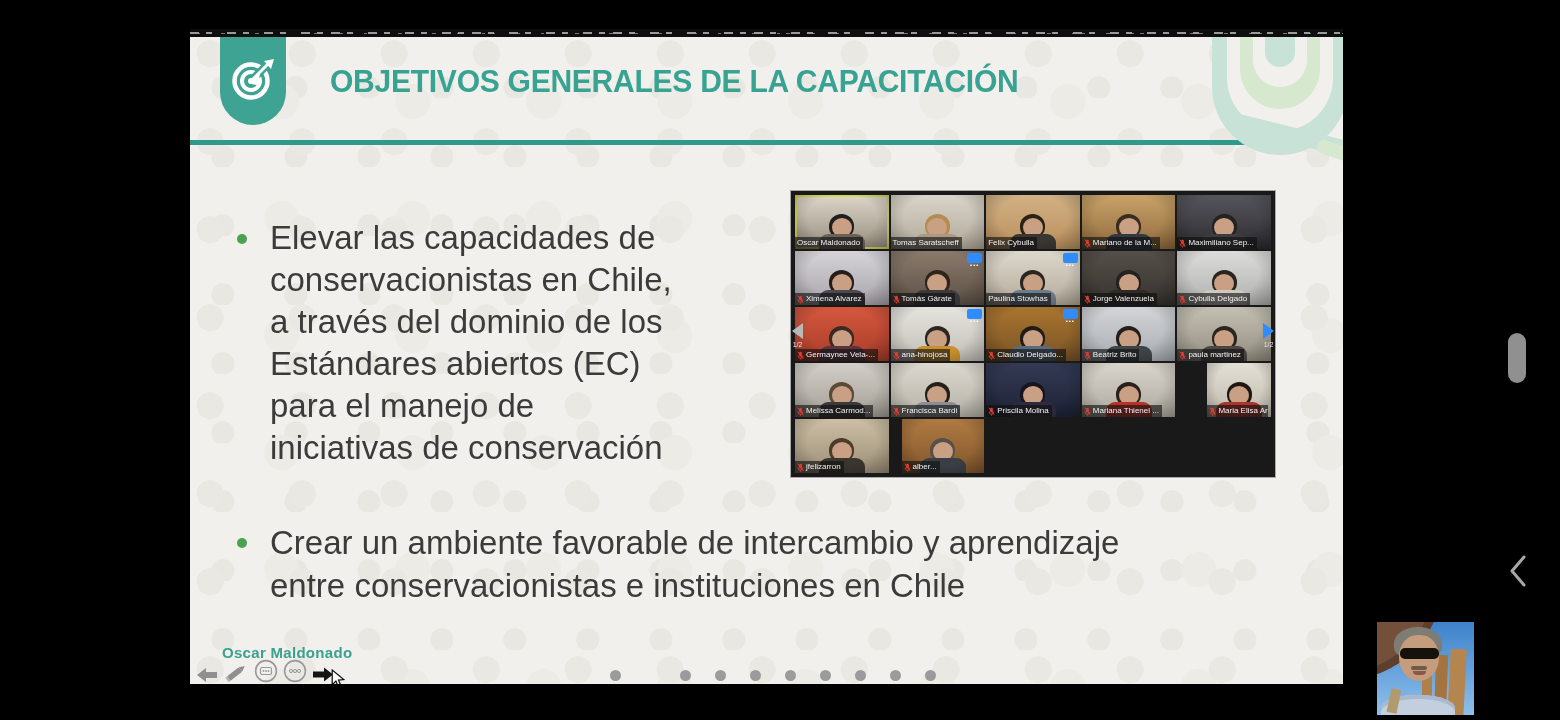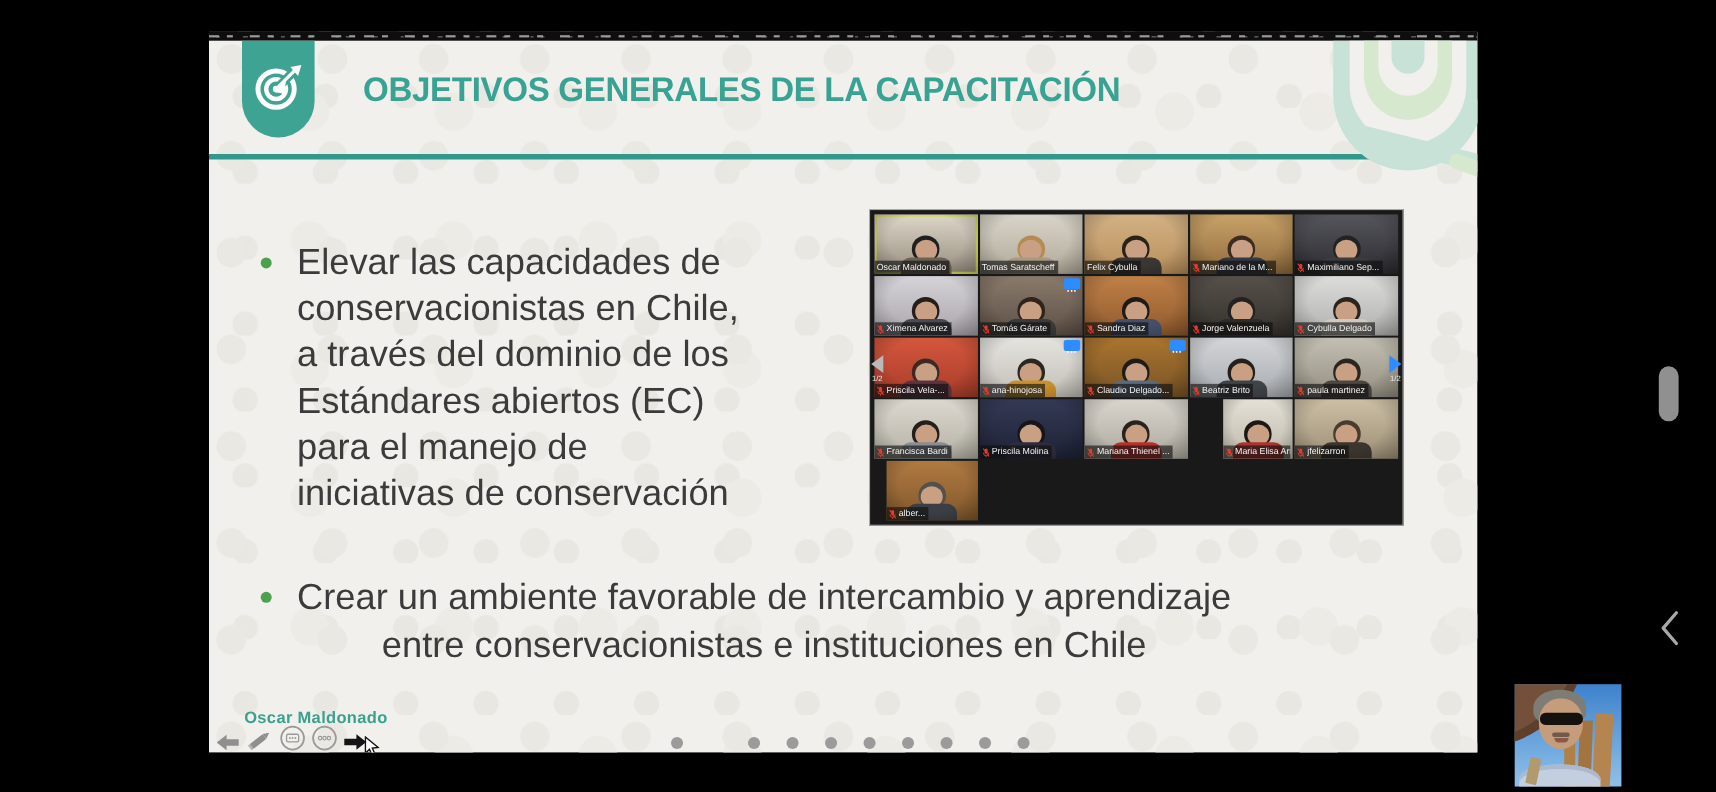--- a/index.html
+++ b/index.html
@@ -42,21 +42,21 @@
   .r4 { width:54px;  height:50px;  background:#f1f0ec; border-radius:0 0 27px 27px; }
   .r5 { width:30px;  height:30px;  background:#c8e2d8; border-radius:0 0 15px 15px; }
   .swoosh1 { position:absolute; left:1040px; top:99px;  width:130px; height:16px; border-radius:8px; background:#c8e2d8; transform:rotate(14deg); }
   .swoosh2 { position:absolute; left:1125px; top:124px; width:95px;  height:14px; border-radius:7px; background:#d6e8cd; transform:rotate(19deg); }
 
   
   .bullet { position:absolute; display:flex; }
   .bullet .dot { width:10px; height:10px; border-radius:50%; background:#4ba24e; margin-top:17px; flex:0 0 10px; }
   .bullet .btext { margin-left:23px; font-size:33px; line-height:42px; color:#3b3b3b; white-space:pre-line; }
   .bullet-1 { left:47px; top:188px; }
-  .bullet-2 { left:47px; top:492px;text-align:center; }
+  .bullet-2 { left:47px; top:492px; }
   .bullet-2 .btext { line-height:43px; }
 
   
   .gallery { position:absolute; left:600px; top:161px; width:486px; height:288px;
     background:#191919; border:1px solid #a9a9a9; padding:4px; }
   .grid { display:grid; grid-template-columns:repeat(5,1fr); grid-template-rows:repeat(5,1fr);
     gap:2px; width:100%; height:100%; }
   .tile { position:relative; overflow:hidden; }
   .tile::after { content:""; position:absolute; inset:0;
     background:radial-gradient(ellipse at 50% 42%, transparent 52%, rgba(0,0,0,.30)); }
@@ -258,36 +258,29 @@
               <svg width="7" height="9" viewBox="0 0 10 13">
                 <rect x="3" y="1" width="4" height="7" rx="2" fill="#e03c31"></rect>
                 <path d="M1.5 6.5a3.5 4 0 0 0 7 0" fill="none" stroke="#e03c31" stroke-width="1.3"></path>
                 <line x1="5" y1="10.5" x2="5" y2="12.5" stroke="#e03c31" stroke-width="1.3"></line>
                 <line x1="1" y1="1" x2="9" y2="11.5" stroke="#e03c31" stroke-width="1.4"></line>
               </svg>
             </span>
             <span>Tomás Gárate</span>
           </div>
         </div>
-        <div class="tile" style="background: linear-gradient(rgb(192, 128, 72), rgb(143, 90, 45));">
-          <div class="person">
-            <div class="hair" style="background: rgb(30, 26, 22);"></div>
-            <div class="head"></div>
-            <div class="pbody" style="background: rgb(68, 80, 107);"></div>
-          </div>
-          <div class="label">
-            <span class="mic">
-              <svg width="7" height="9" viewBox="0 0 10 13">
-                <rect x="3" y="1" width="4" height="7" rx="2" fill="#e03c31"></rect>
-                <path d="M1.5 6.5a3.5 4 0 0 0 7 0" fill="none" stroke="#e03c31" stroke-width="1.3"></path>
-                <line x1="5" y1="10.5" x2="5" y2="12.5" stroke="#e03c31" stroke-width="1.3"></line>
-                <line x1="1" y1="1" x2="9" y2="11.5" stroke="#e03c31" stroke-width="1.4"></line>
-              </svg>
-            </span>
-            <span>Sandra Diaz</span>
+        <div class="tile" style="background: linear-gradient(rgb(221, 216, 204), rgb(179, 171, 154));">
+          <div class="person">
+            <div class="hair" style="background: rgb(44, 38, 32);"></div>
+            <div class="head"></div>
+            <div class="pbody" style="background: rgb(110, 123, 138);"></div>
+          </div>
+          <div class="menu-btn"></div>
+          <div class="label">
+            <span>Paulina Stowhas</span>
           </div>
         </div>
         <div class="tile" style="background: linear-gradient(rgb(86, 80, 74), rgb(53, 49, 44));">
           <div class="person">
             <div class="hair" style="background: rgb(34, 34, 34);"></div>
             <div class="head"></div>
             <div class="pbody" style="background: rgb(47, 43, 40);"></div>
           </div>
           <div class="label">
             <span class="mic">
@@ -327,21 +320,21 @@
           </div>
           <div class="label">
             <span class="mic">
               <svg width="7" height="9" viewBox="0 0 10 13">
                 <rect x="3" y="1" width="4" height="7" rx="2" fill="#e03c31"></rect>
                 <path d="M1.5 6.5a3.5 4 0 0 0 7 0" fill="none" stroke="#e03c31" stroke-width="1.3"></path>
                 <line x1="5" y1="10.5" x2="5" y2="12.5" stroke="#e03c31" stroke-width="1.3"></line>
                 <line x1="1" y1="1" x2="9" y2="11.5" stroke="#e03c31" stroke-width="1.4"></line>
               </svg>
             </span>
-            <span>Priscila Vela-...</span>
+            <span>Germaynee Vela-...</span>
           </div>
         </div>
         <div class="tile" style="background: linear-gradient(rgb(229, 227, 222), rgb(194, 191, 184));">
           <div class="person">
             <div class="hair" style="background: rgb(44, 38, 32);"></div>
             <div class="head"></div>
             <div class="pbody" style="background: rgb(200, 144, 44);"></div>
           </div>
           <div class="menu-btn"></div>
           <div class="label">
@@ -402,20 +395,38 @@
           <div class="label">
             <span class="mic">
               <svg width="7" height="9" viewBox="0 0 10 13">
                 <rect x="3" y="1" width="4" height="7" rx="2" fill="#e03c31"></rect>
                 <path d="M1.5 6.5a3.5 4 0 0 0 7 0" fill="none" stroke="#e03c31" stroke-width="1.3"></path>
                 <line x1="5" y1="10.5" x2="5" y2="12.5" stroke="#e03c31" stroke-width="1.3"></line>
                 <line x1="1" y1="1" x2="9" y2="11.5" stroke="#e03c31" stroke-width="1.4"></line>
               </svg>
             </span>
             <span>paula martinez</span>
+          </div>
+        </div>
+        <div class="tile" style="background: linear-gradient(rgb(211, 207, 200), rgb(163, 159, 150));">
+          <div class="person">
+            <div class="hair" style="background: rgb(90, 74, 56);"></div>
+            <div class="head"></div>
+            <div class="pbody" style="background: rgb(58, 58, 58);"></div>
+          </div>
+          <div class="label">
+            <span class="mic">
+              <svg width="7" height="9" viewBox="0 0 10 13">
+                <rect x="3" y="1" width="4" height="7" rx="2" fill="#e03c31"></rect>
+                <path d="M1.5 6.5a3.5 4 0 0 0 7 0" fill="none" stroke="#e03c31" stroke-width="1.3"></path>
+                <line x1="5" y1="10.5" x2="5" y2="12.5" stroke="#e03c31" stroke-width="1.3"></line>
+                <line x1="1" y1="1" x2="9" y2="11.5" stroke="#e03c31" stroke-width="1.4"></line>
+              </svg>
+            </span>
+            <span>Melissa Carmod...</span>
           </div>
         </div>
         <div class="tile" style="background: linear-gradient(rgb(220, 216, 207), rgb(181, 177, 166));">
           <div class="person">
             <div class="hair" style="background: rgb(36, 31, 26);"></div>
             <div class="head"></div>
             <div class="pbody" style="background: rgb(138, 141, 147);"></div>
           </div>
           <div class="label">
             <span class="mic">

